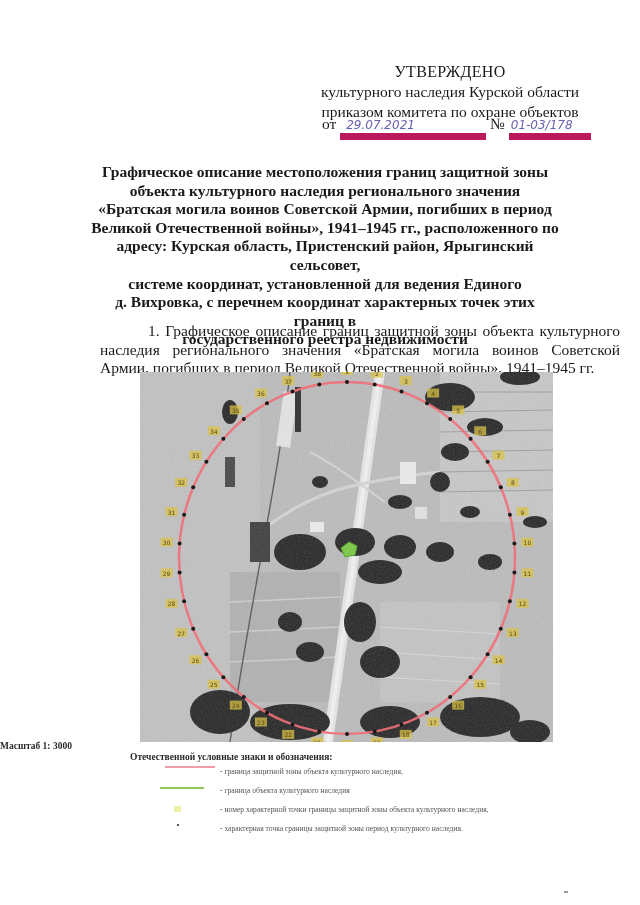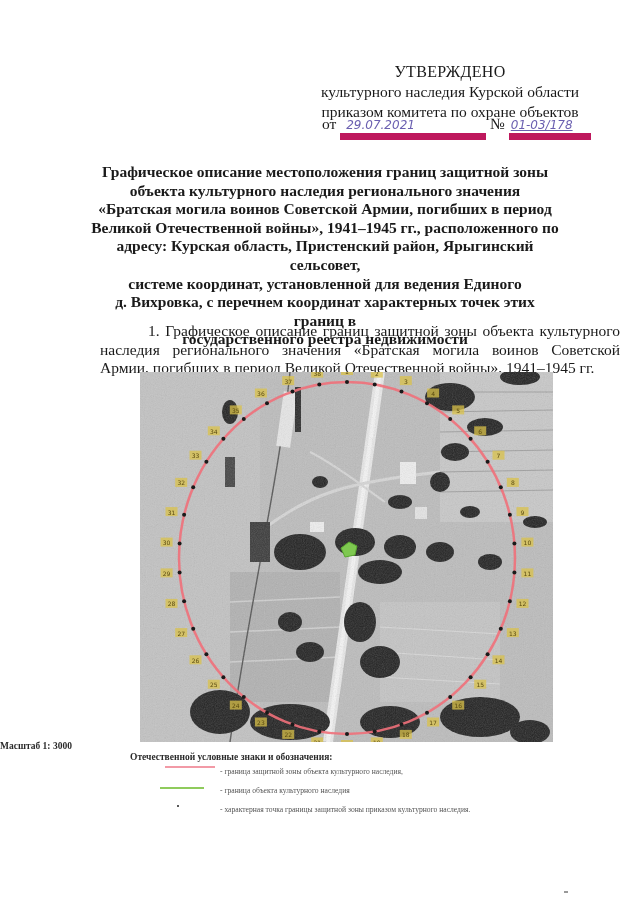--- a/index.html
+++ b/index.html
@@ -5,21 +5,21 @@
   html, body { margin:0; padding:0; background:#ffffff; }
   body { width:640px; height:905px; position:relative; overflow:hidden;
          font-family:"Liberation Serif","DejaVu Serif",serif; color:#1a1a1a; }
   .approval { position:absolute; left:300px; top:62px; width:300px; text-align:center; font-size:15.5px; line-height:20px; }
   .approval .title { font-size:16px; letter-spacing:0.3px; }
   .approval .line { white-space:nowrap; }
   .sig-row { position:absolute; left:322px; top:115px; width:270px; font-size:15.5px; white-space:nowrap; }
   .sig-row .fill { display:inline-block; border-bottom:7px solid #be185d; height:15px; vertical-align:baseline;
                    font-family:"DejaVu Sans",sans-serif; font-style:italic; color:#6a5fb0; font-size:12px; line-height:14px; }
   .sig-row .date { width:140px; padding-left:6px; }
-  .sig-row .num { width:80px; padding-left:2px;text-decoration:underline; }
+  .sig-row .num { width:80px; padding-left:2px; }
   .heading { position:absolute; left:90px; top:163px; width:470px; text-align:center;
              font-weight:bold; font-size:15.5px; line-height:18.6px; }
   .para { position:absolute; left:72px; top:322px; width:520px; font-size:15.5px; line-height:18.5px; text-align:justify;margin-left:28px; }
   .para .indent { display:inline-block; width:48px; }
   .map { position:absolute; left:140px; top:372px; width:413px; height:370px; overflow:hidden;
          background:#b9b9b9; }
   .map svg { display:block; }
   .scale { position:absolute; left:0; width:640px; top:741px; font-weight:bold; font-size:9.5px; color:#2a2a2a; }
   .legend-title { position:absolute; left:130px; top:752px; font-weight:bold; font-size:9.5px; color:#2a2a2a; }
   .legend { position:absolute; left:140px; top:763px; width:420px;text-align:center; }
@@ -276,19 +276,25 @@
     <div class="txt">- граница защитной зоны объекта культурного наследия,</div>
   </div>
   <div class="legend-row">
     <div class="sym">
         <div class="sym-green"></div>
       </div>
     <div class="txt">- граница объекта культурного наследия</div>
   </div>
   <div class="legend-row">
     <div class="sym">
+        <div class="sym-num"></div>
+      </div>
+    <div class="txt">- номер характерной точки границы защитной зоны объекта культурного наследия,</div>
+  </div>
+  <div class="legend-row">
+    <div class="sym">
         <div class="sym-dot"></div>
       </div>
-    <div class="txt">- характерная точка границы защитной зоны приказом культурного наследия.</div>
+    <div class="txt">- характерная точка границы защитной зоны период культурного наследия.</div>
   </div>
 </div>
 
 <div class="footer-mark"></div>
 
 </body></html>

